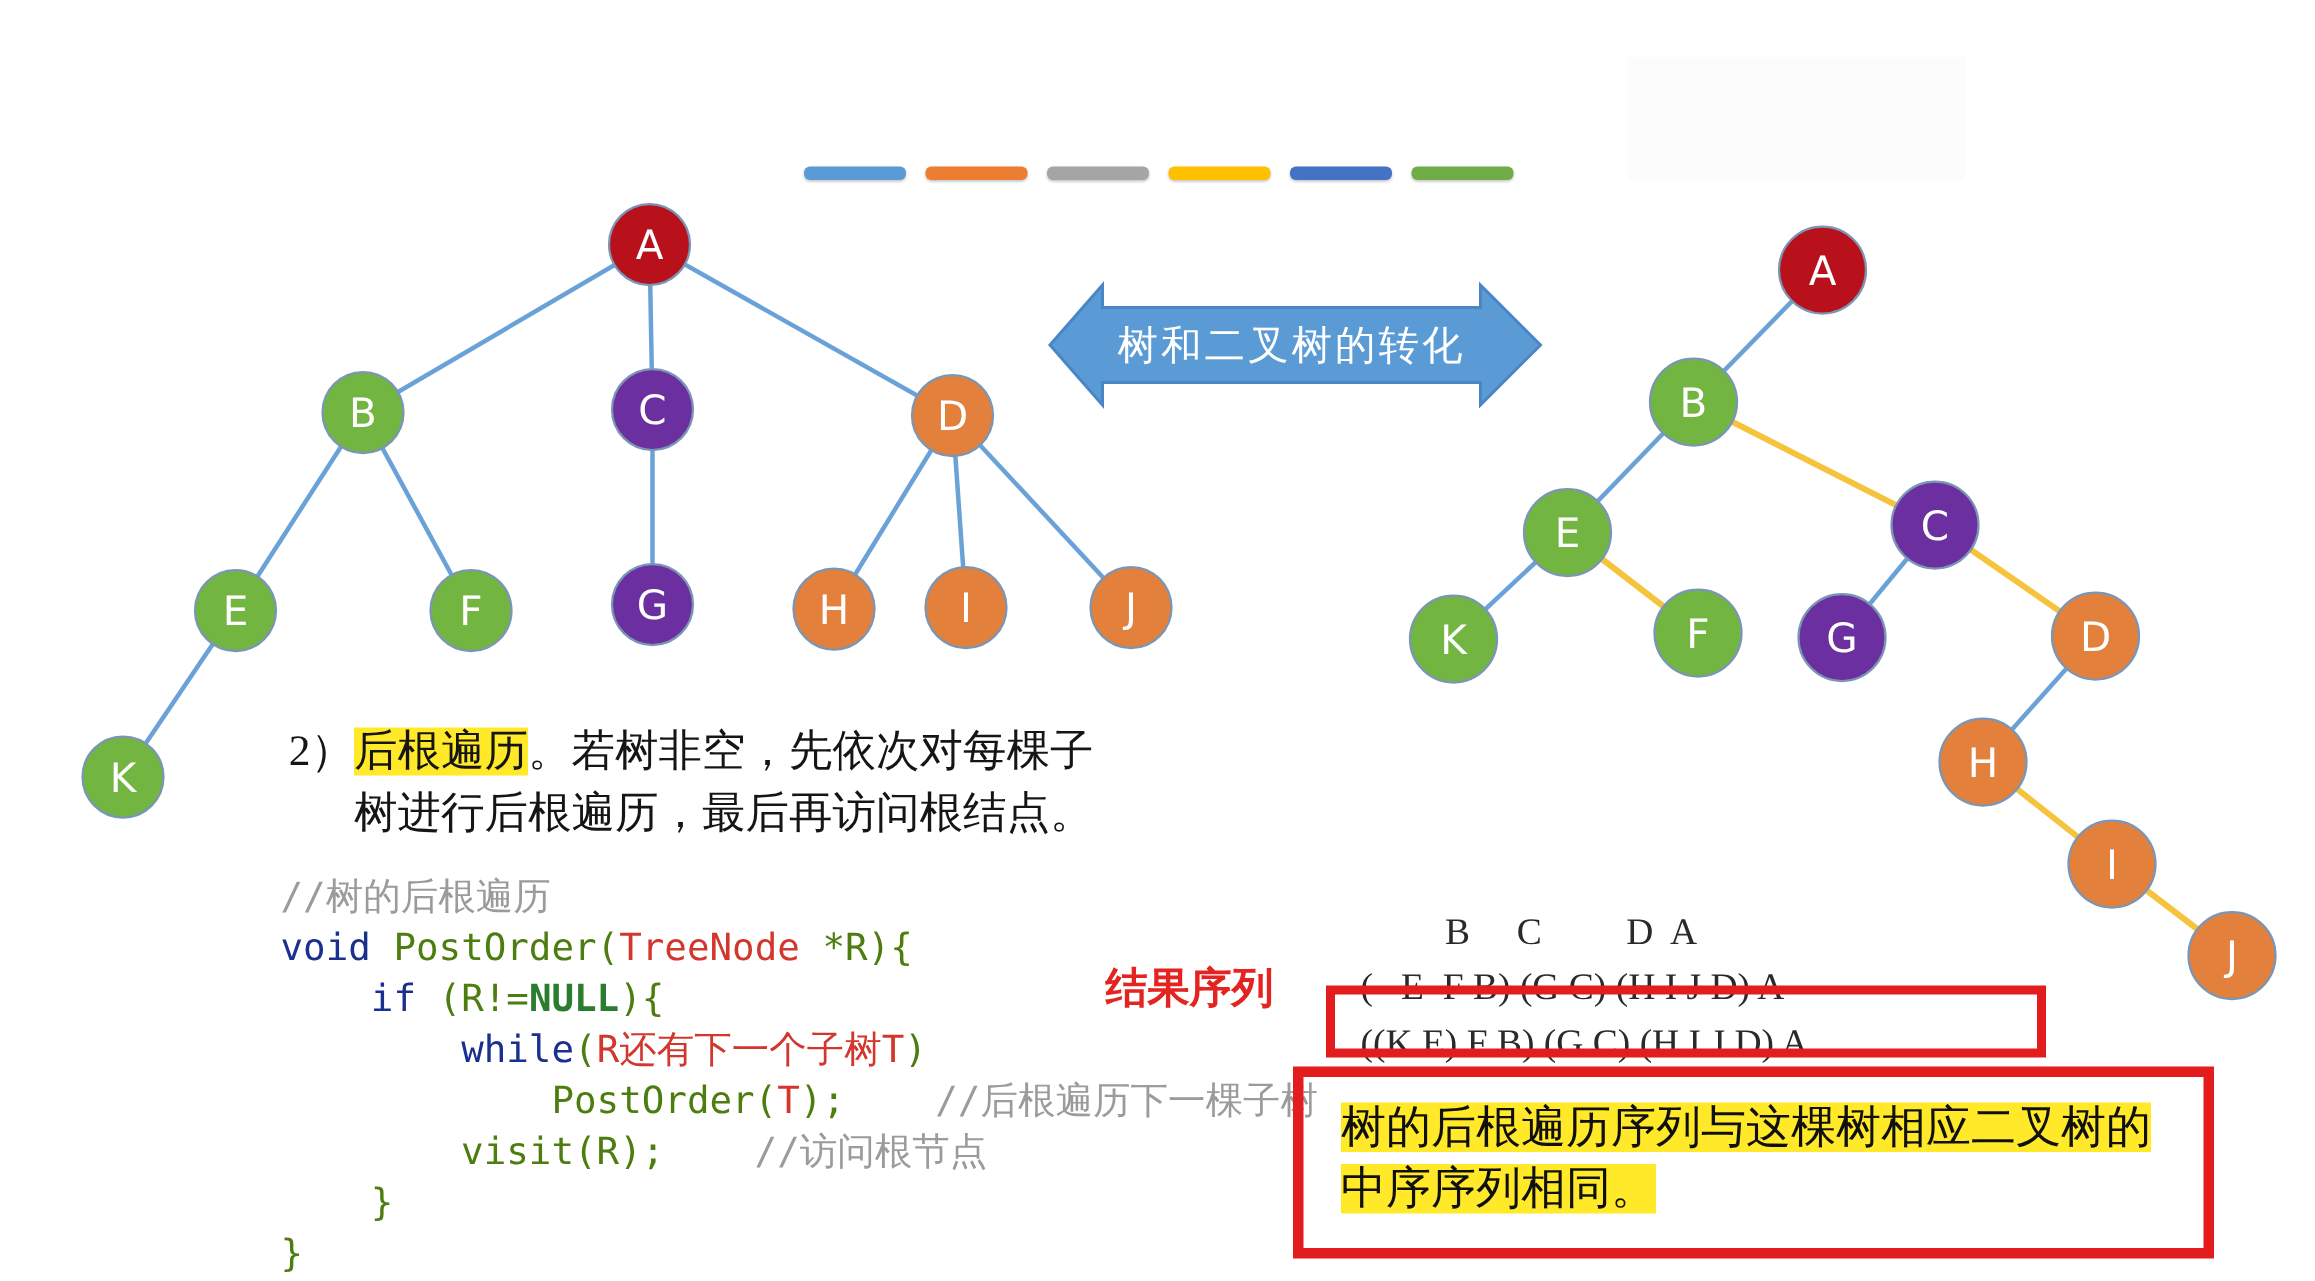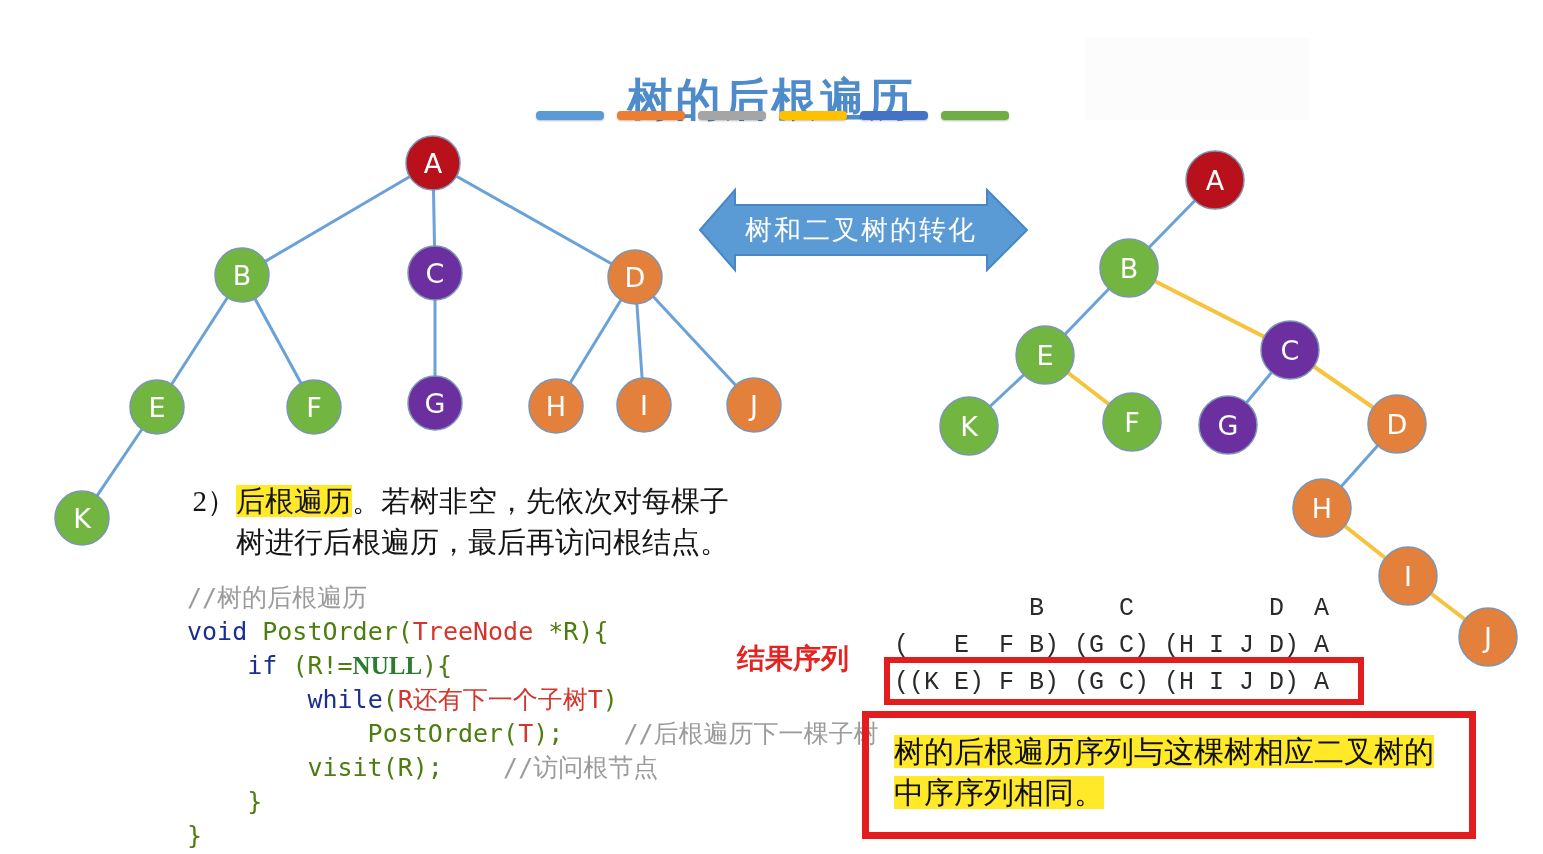--- a/index.html
+++ b/index.html
@@ -14,42 +14,41 @@
   .node-label{fill:#ffffff;font-family:"DejaVu Sans","Liberation Sans",sans-serif;font-size:27px;}
   #arrow-label{fill:#ffffff;font-size:27px;letter-spacing:2px;font-family:"Liberation Serif","DejaVu Serif",serif;}
   #traversal-definition{position:absolute;left:164px;top:481px;width:565px;margin:0;
       font-size:29px;line-height:41px;color:#151515;text-align:right;}
   .hl{background:var(--hl-yellow);}
   #code-block{position:absolute;left:163px;top:581px;font-family:"DejaVu Sans Mono","Liberation Mono",monospace;
       font-size:25px;line-height:34px;color:#1c1c1c;white-space:pre;}
   .code-line{white-space:pre;margin-left:24px;}
   .kw{color:var(--kw-blue);font-weight:normal;}
   .rd{color:var(--str-red);}
-  .gr{color:var(--null-green);font-weight:bold;font-family:Liberation Serif, serif;}
+  .gr{color:var(--null-green);font-weight:bold;}
   .cm{color:var(--comment-gray);}
   .pl{color:#4d7c0f;}
   #result-label{position:absolute;left:737px;top:640px;font-family:"DejaVu Sans","Liberation Sans",sans-serif;
       font-size:28px;font-weight:bold;color:var(--accent-red);}
-  #result-sequence{position:absolute;left:894px;top:590px;margin:0;
-      font-family:Liberation Mono, monospace;
+  #result-sequence{position:absolute;left:894px;top:590px;margin:13px;
+      font-family:Liberation Serif, serif;
       font-size:25px;line-height:37px;color:#2a2a2a;white-space:pre;}
   #result-sequence-box{position:absolute;left:884px;top:657px;width:480px;height:48px;
       border:6px solid var(--box-red);box-sizing:border-box;}
   #note-box{position:absolute;left:862px;top:711px;width:614px;height:128px;
       border:7px solid var(--box-red);box-sizing:border-box;padding:13px 30px 0 25px;}
   #note-text{display:inline;background:var(--hl-yellow);font-size:30px;line-height:41px;color:#101010;}
 </style>
 </head>
 <body>
 
 <div id="stage">
 
   <div id="ghost-panel"></div>
 
-  <h1 id="page-title">树的后根遍历</h1>
 
   <div id="title-bars">
       <div class="bar" style="background: rgb(91, 155, 213);"></div>
       <div class="bar" style="background: rgb(237, 125, 49);"></div>
       <div class="bar" style="background: rgb(165, 165, 165);"></div>
       <div class="bar" style="background: rgb(255, 192, 0);"></div>
       <div class="bar" style="background: rgb(68, 114, 196);"></div>
       <div class="bar" style="background: rgb(112, 173, 71);"></div>
     </div>
 

